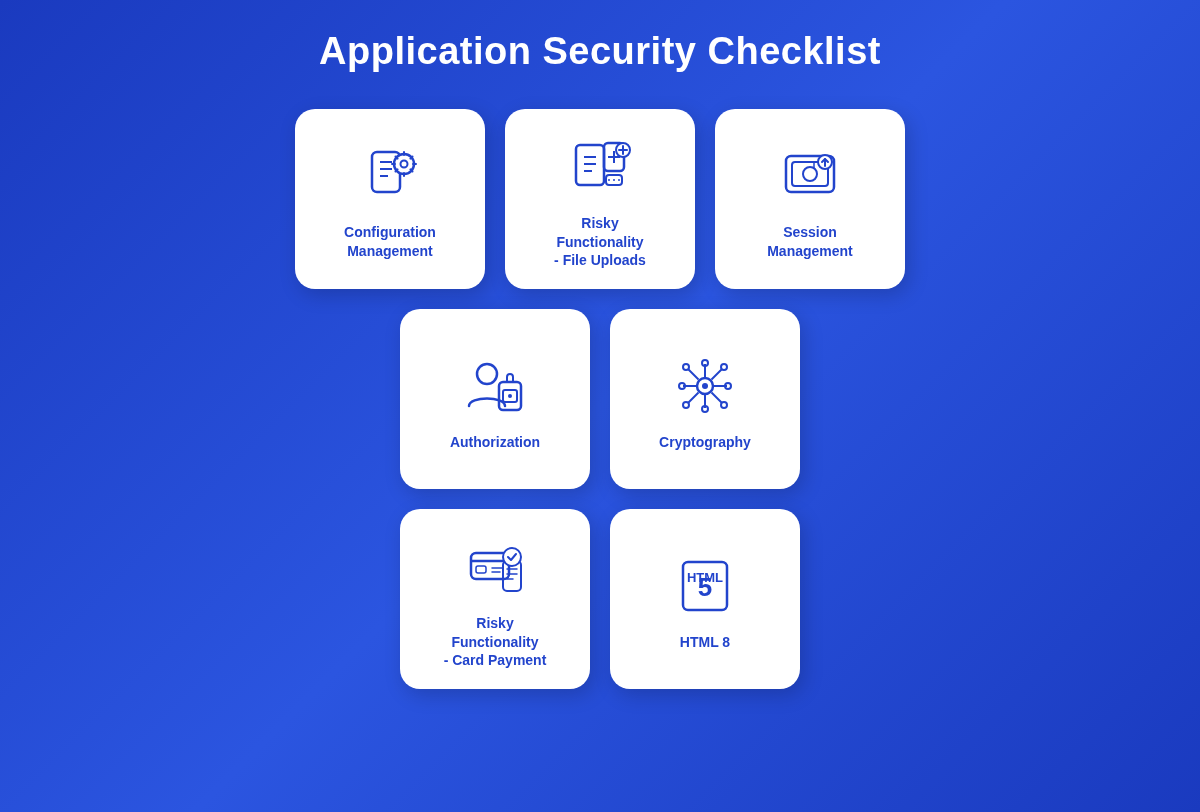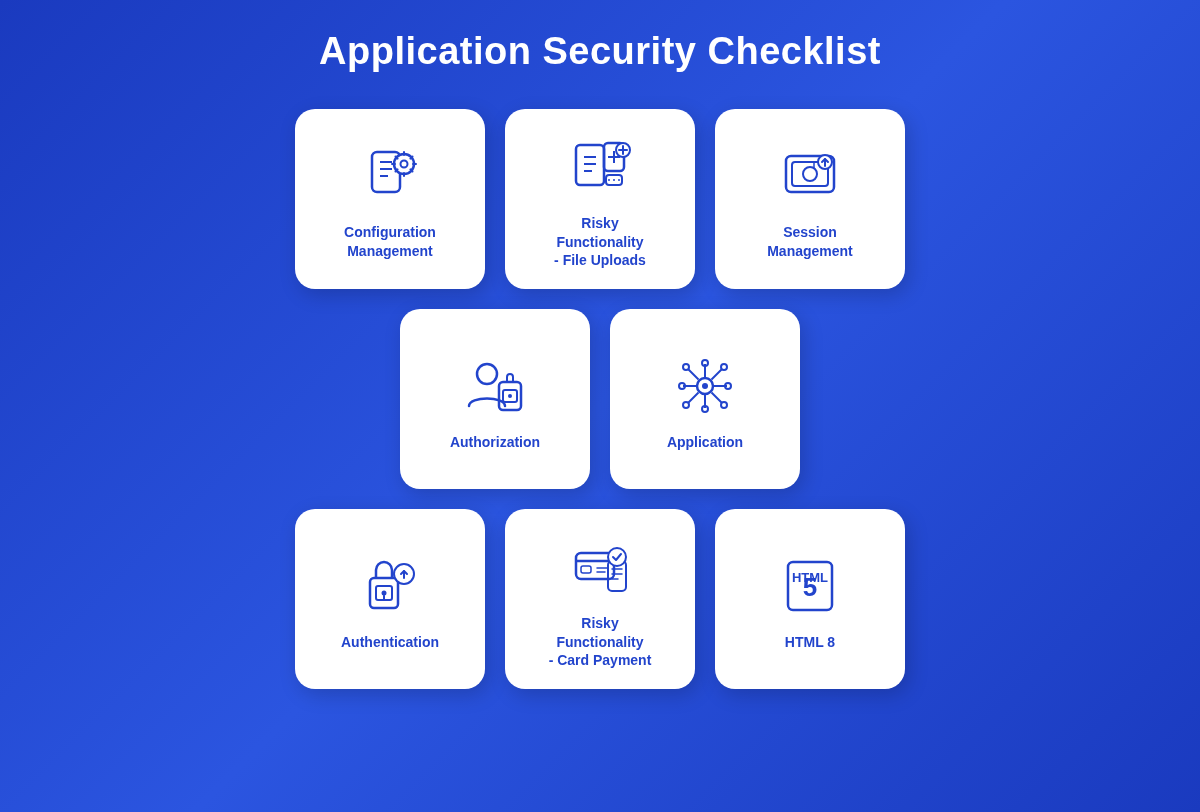--- a/index.html
+++ b/index.html
@@ -170,41 +170,26 @@
           <line x1="15" y1="15" x2="25.5" y2="25.5" stroke="#2244cc" stroke-width="2"></line>
           <circle cx="13" cy="13" r="3" stroke="#2244cc" stroke-width="2"></circle>
           <line x1="38.5" y1="38.5" x2="49" y2="49" stroke="#2244cc" stroke-width="2"></line>
           <circle cx="51" cy="51" r="3" stroke="#2244cc" stroke-width="2"></circle>
           <line x1="49" y1="15" x2="38.5" y2="25.5" stroke="#2244cc" stroke-width="2"></line>
           <circle cx="51" cy="13" r="3" stroke="#2244cc" stroke-width="2"></circle>
           <line x1="25.5" y1="38.5" x2="15" y2="49" stroke="#2244cc" stroke-width="2"></line>
           <circle cx="13" cy="51" r="3" stroke="#2244cc" stroke-width="2"></circle>
         </svg>
       </div>
-      <div class="card-label">Application</div>
+      <div class="card-label">Cryptography</div>
     </div>
   </div>
 
   <div class="grid-row">
 
-    <div class="card">
-      <div class="card-icon">
-        <svg viewBox="0 0 64 64" fill="none" xmlns="http://www.w3.org/2000/svg">
-          <rect x="12" y="24" width="28" height="30" rx="4" stroke="#2244cc" stroke-width="2.5"></rect>
-          <rect x="18" y="32" width="16" height="14" rx="2" stroke="#2244cc" stroke-width="2"></rect>
-          <path d="M18 24v-8a8 8 0 0116 0v8" stroke="#2244cc" stroke-width="2.5" fill="none"></path>
-          <circle cx="26" cy="39" r="2.5" fill="#2244cc"></circle>
-          <line x1="26" y1="41.5" x2="26" y2="45" stroke="#2244cc" stroke-width="2" stroke-linecap="round"></line>
-          <circle cx="46" cy="20" r="10" fill="white" stroke="#2244cc" stroke-width="2"></circle>
-          <path d="M43 20 L46 17 L49 20" stroke="#2244cc" stroke-width="2" fill="none" stroke-linecap="round" stroke-linejoin="round"></path>
-          <line x1="46" y1="17" x2="46" y2="24" stroke="#2244cc" stroke-width="2" stroke-linecap="round"></line>
-        </svg>
-      </div>
-      <div class="card-label">Authentication</div>
-    </div>
 
     <div class="card">
       <div class="card-icon">
         <svg viewBox="0 0 64 64" fill="none" xmlns="http://www.w3.org/2000/svg">
           <rect x="8" y="18" width="38" height="26" rx="5" stroke="#2244cc" stroke-width="2.5"></rect>
           <line x1="8" y1="26" x2="46" y2="26" stroke="#2244cc" stroke-width="2.5"></line>
           <rect x="13" y="31" width="10" height="7" rx="2" stroke="#2244cc" stroke-width="1.5"></rect>
           <line x1="29" y1="33" x2="40" y2="33" stroke="#2244cc" stroke-width="1.5" stroke-linecap="round"></line>
           <line x1="29" y1="37" x2="37" y2="37" stroke="#2244cc" stroke-width="1.5" stroke-linecap="round"></line>
 

